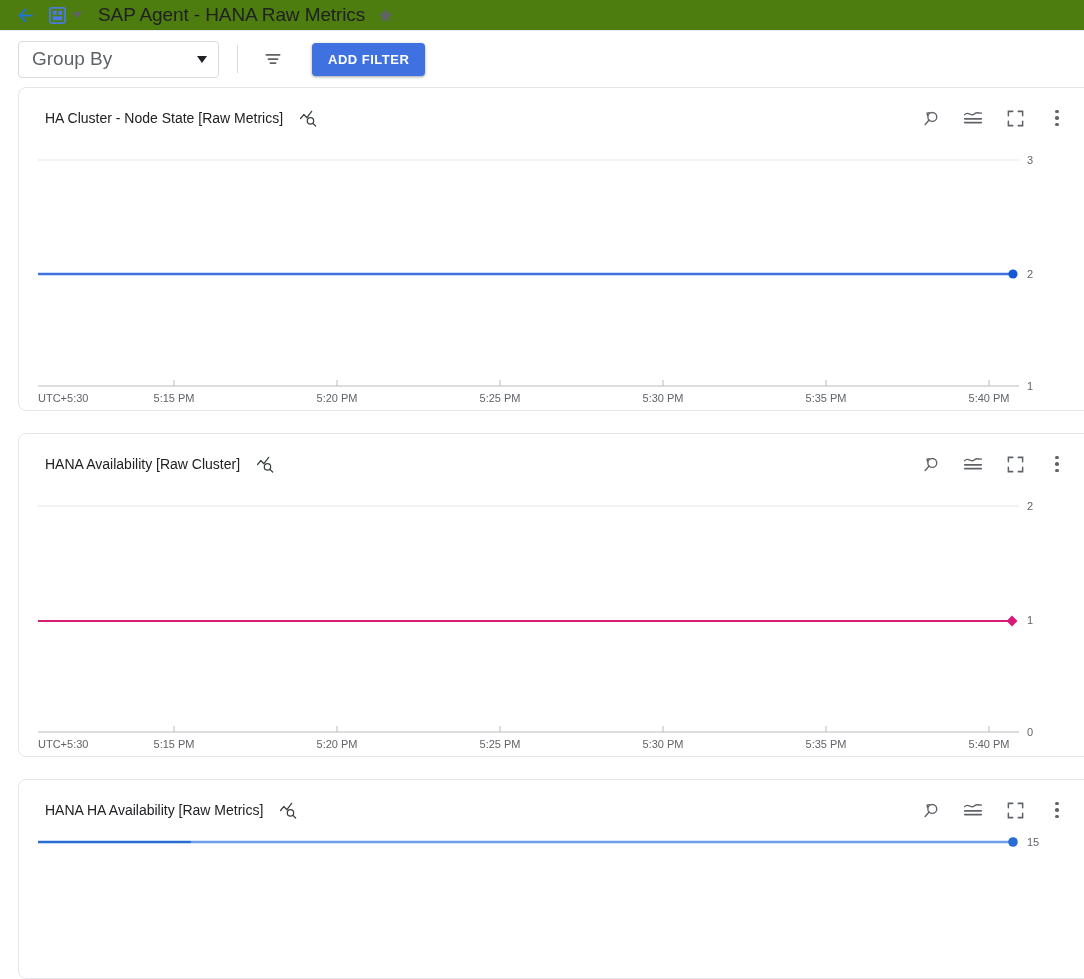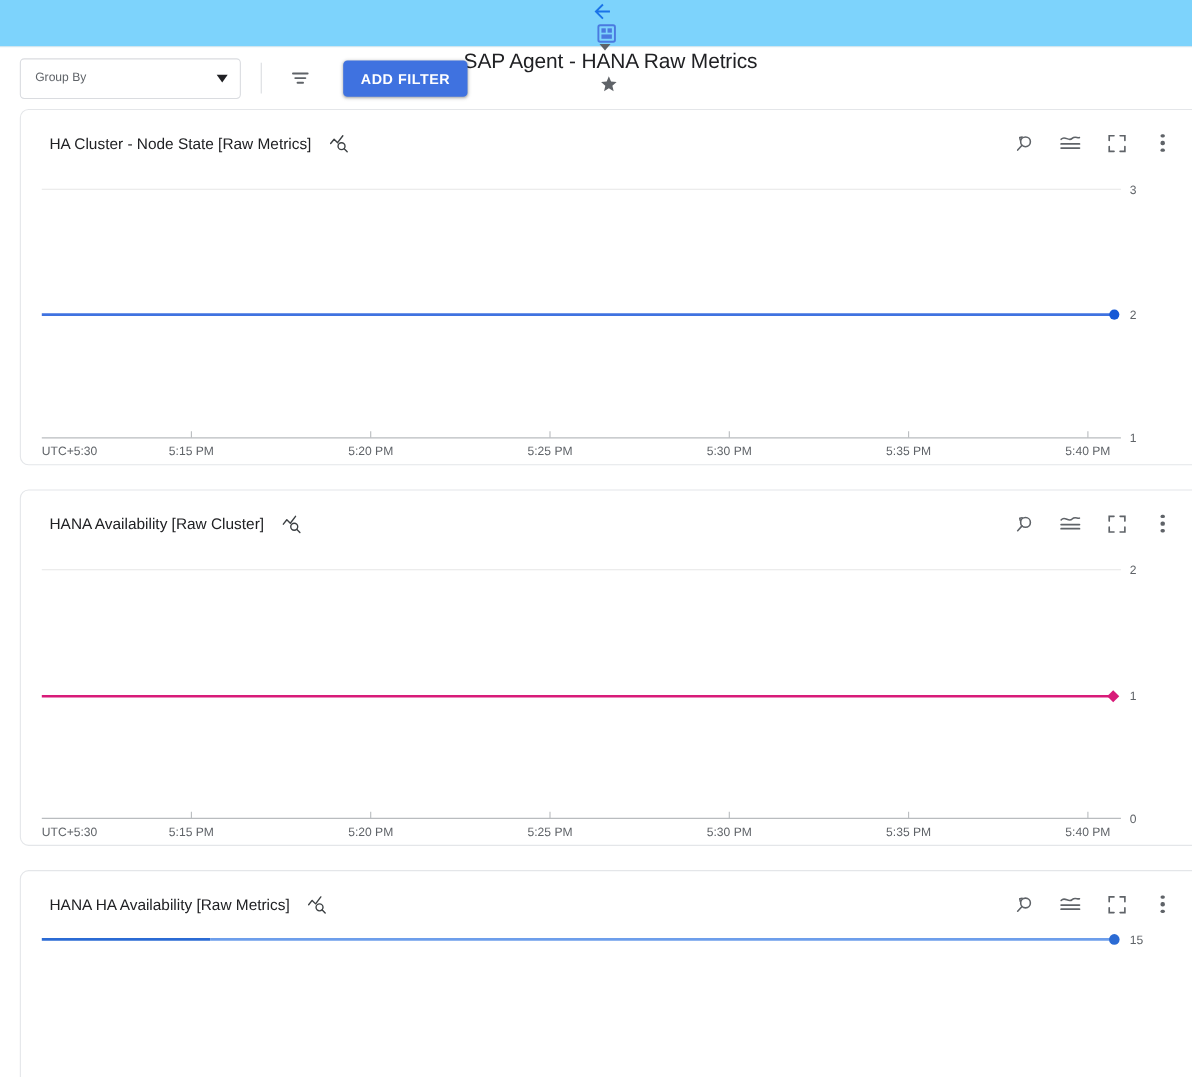--- a/index.html
+++ b/index.html
@@ -7,27 +7,26 @@
     margin: 0; padding: 0;
     width: 1084px; height: 979px;
     background: #ffffff;
     font-family: "Liberation Sans", sans-serif;
     overflow: hidden;
     -webkit-font-smoothing: antialiased;
   }
 
   
   .appbar {
-    height: 43px;
+    height: 31px;
     display: flex;
     align-items: center;
     padding: 0 0 0 10px;
     border-bottom: 1px solid #e8eaed;
-    background: #7dd3fc;
-    flex-direction: column;
+    background: #4d7c0f;
   }
   .iconbtn {
     width: 30px; height: 30px;
     display: flex; align-items: center; justify-content: center;
     border: none; background: transparent;
     cursor: pointer; padding: 0;
     border-radius: 50%;
   }
   .back-arrow { color: #1a73e8; }
   .dash-icon { margin-left: 8px; display:flex; align-items:center; }
@@ -65,21 +64,21 @@
     width: 201px; height: 37px;
     border: 1px solid #dadce0;
     border-radius: 4px;
     display: flex; align-items: center;
     padding: 0 11px 0 13px;
     background: #fff;
     cursor: pointer;
   }
   .groupby-label {
     flex: 1;
-    font-size: 11px;
+    font-size: 19px;
     color: #5f6368;
   }
   .tri-down {
     width: 0; height: 0;
     border-left: 5.5px solid transparent;
     border-right: 5.5px solid transparent;
     border-top: 7px solid #202124;
   }
   .divider-v {
     width: 1px; height: 28px;

